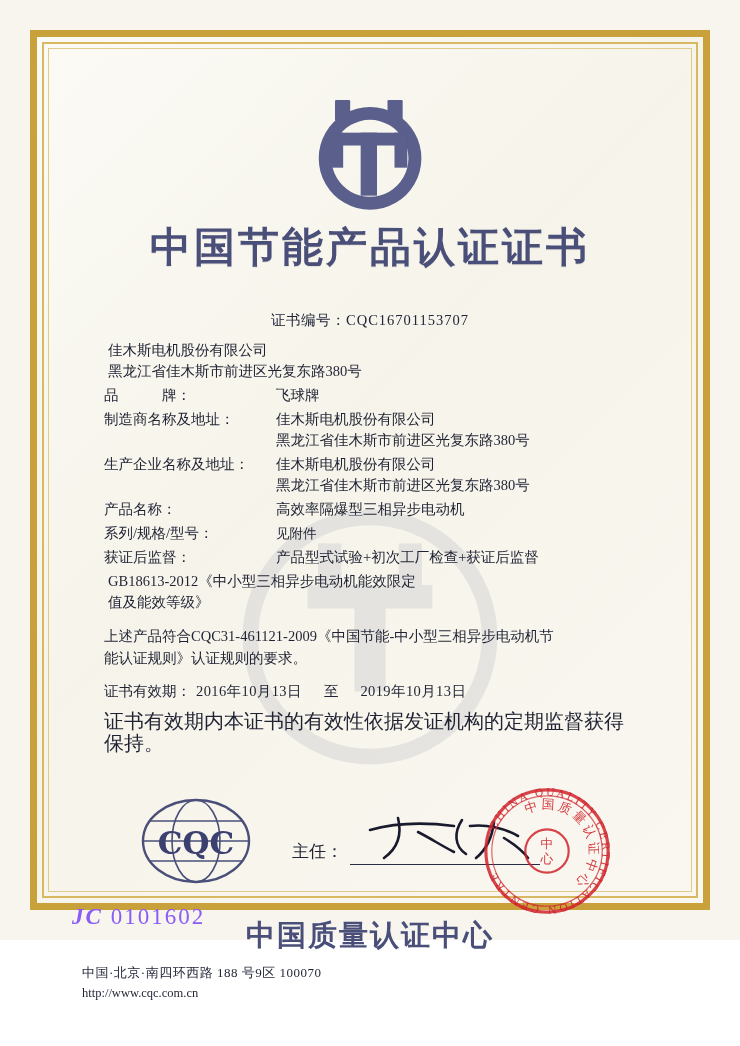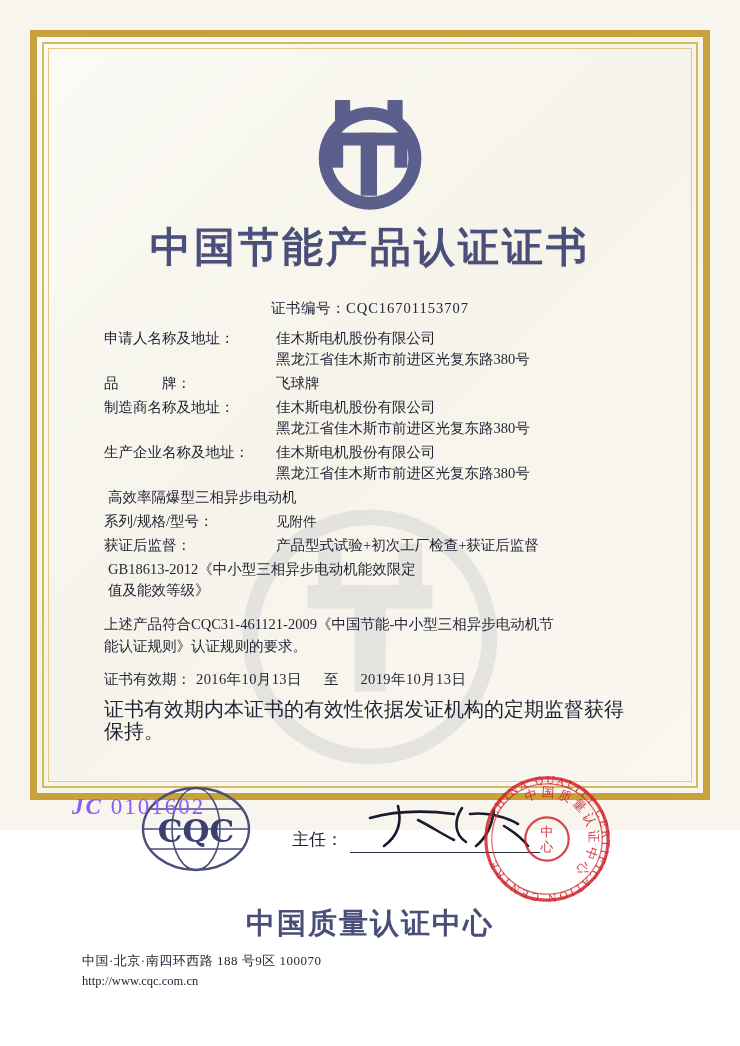--- a/index.html
+++ b/index.html
@@ -9,21 +9,21 @@
   }
   body {
     width: 740px;
     height: 1046px;
     font-family: "Liberation Serif", serif;
     overflow: hidden;
   }
   .page {
     position: relative;
     width: 740px;
-    height: 830px;
+    height: 940px;
     background: #f7f5ee;
     box-sizing: border-box;
   }
   
   .frame-outer {
     position: absolute;
     left: 30px;
     top: 30px;
     right: 30px;
     bottom: 30px;
@@ -70,21 +70,21 @@
     letter-spacing: 3px;
     color: #4a4f7a;
     font-weight: bold;
     margin-top: 10px;
     font-family: "DejaVu Serif", serif;
     text-shadow: 0 1px 0 rgba(0,0,0,0.08);
   }
 
   .cert-no {
     text-align: center;
-    margin-top: 24px;
+    margin-top: 36px;
     font-size: 14.5px;
     color: #23263a;
     letter-spacing: 0.5px;
   }
   .cert-no .num {
     font-family: "Liberation Serif", serif;
     letter-spacing: 1px;
   }
 
   .fields {
@@ -257,21 +257,20 @@
 
       <div class="cert-title">中国节能产品认证证书</div>
 
       <div class="cert-no">
         <span>证书编号：</span><span class="num">CQC16701153707</span>
       </div>
 
       <div class="fields">
 
         <div class="field-row">
-          <div class="field-label">申请人名称及地址：</div>
           <div class="field-value">
             <span>佳木斯电机股份有限公司</span>
             <span class="line2">黑龙江省佳木斯市前进区光复东路380号</span>
           </div>
         </div>
 
         <div class="field-row">
           <div class="field-label">品　　　牌：</div>
           <div class="field-value">
             <span>飞球牌</span>
@@ -288,20 +287,21 @@
 
         <div class="field-row">
           <div class="field-label">生产企业名称及地址：</div>
           <div class="field-value">
             <span>佳木斯电机股份有限公司</span>
             <span class="line2">黑龙江省佳木斯市前进区光复东路380号</span>
           </div>
         </div>
 
         <div class="field-row">
+          <div class="field-label">产品名称：</div>
           <div class="field-value">
             <span>高效率隔爆型三相异步电动机</span>
           </div>
         </div>
 
         <div class="field-row">
           <div class="field-label">系列/规格/型号：</div>
           <div class="field-value small">
             <span>见附件</span>
           </div>

